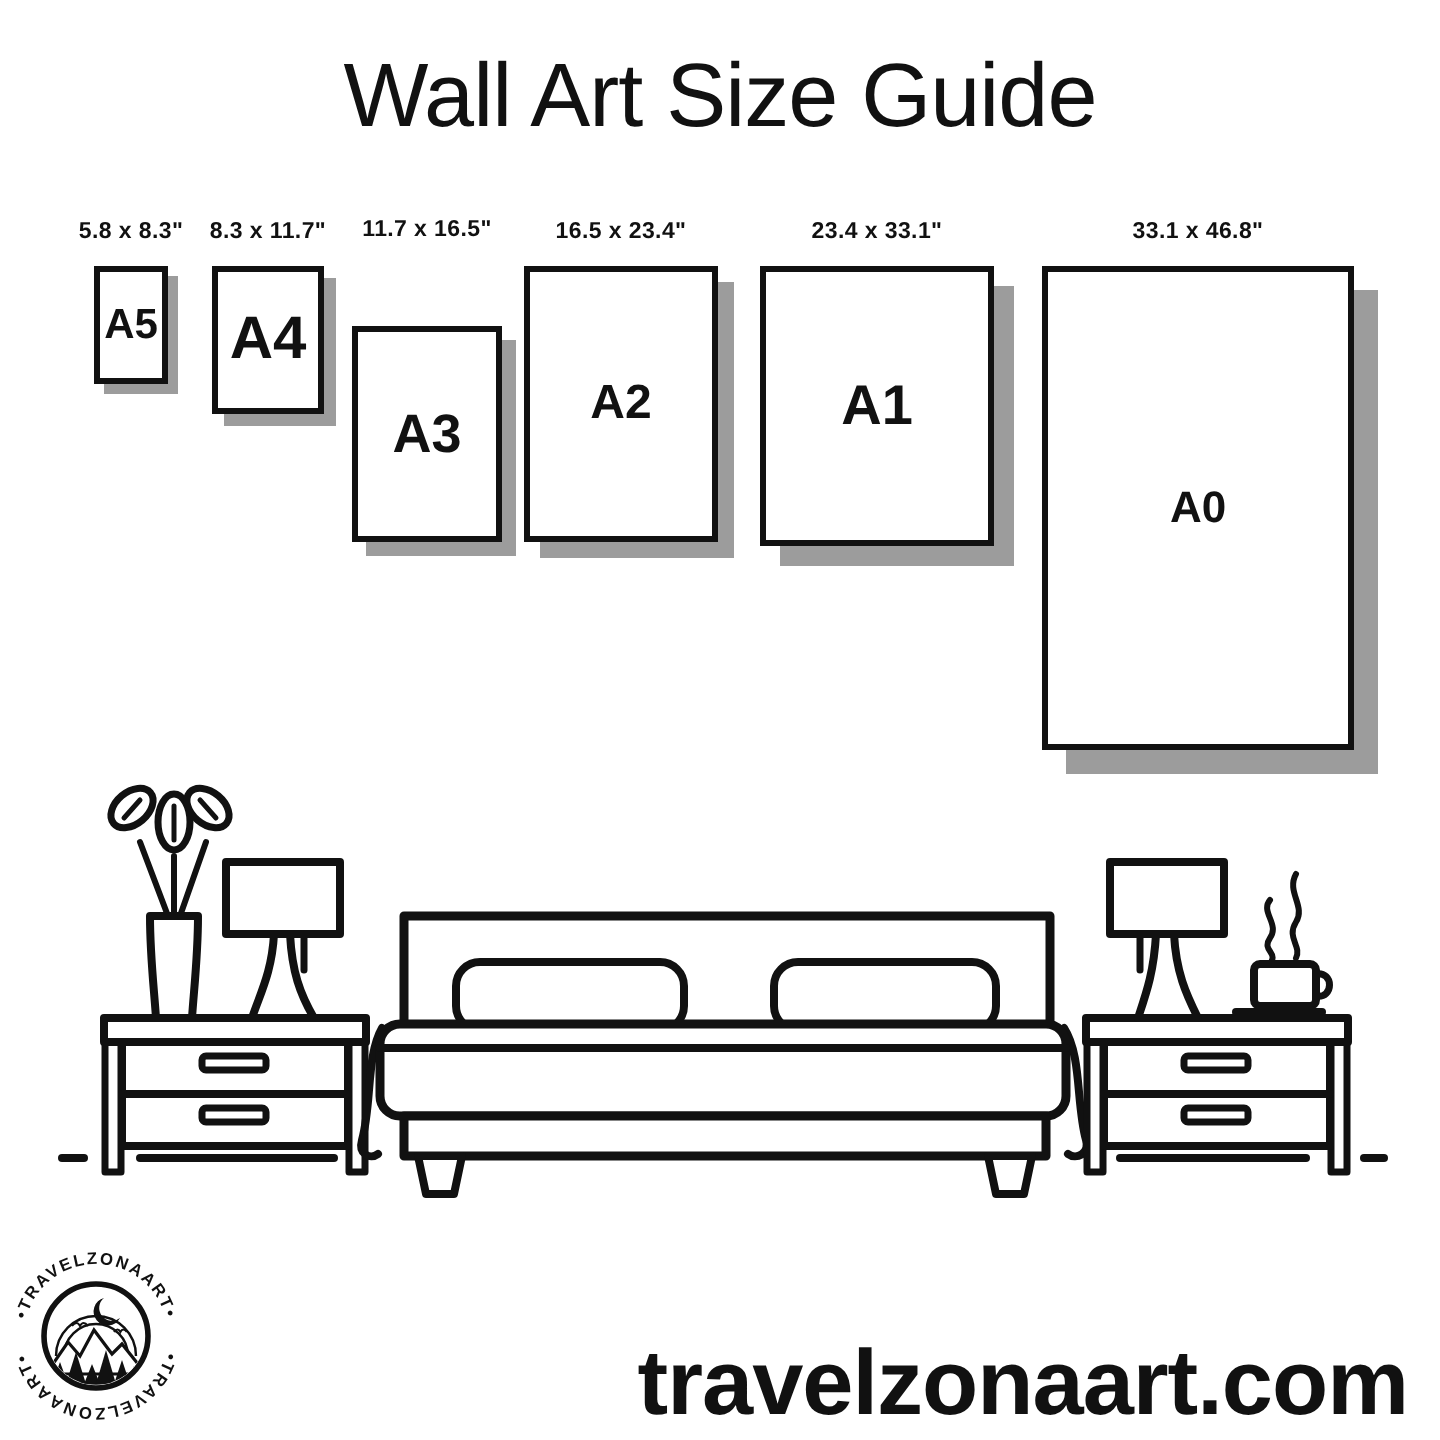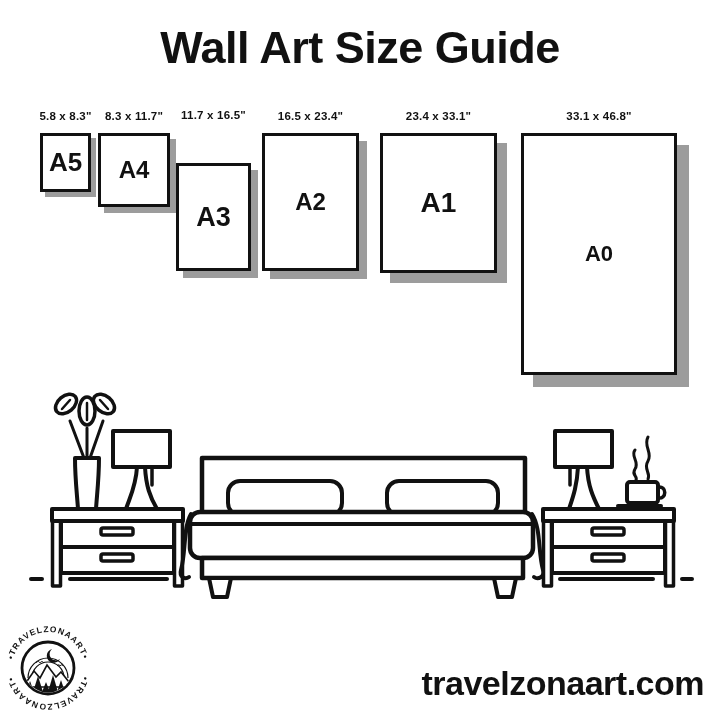--- a/index.html
+++ b/index.html
@@ -15,21 +15,21 @@
     font-family:"Liberation Sans", sans-serif;
     color:var(--ink);
     overflow:hidden;
   }
   .title{
     position:absolute;
     left:0;top:22px;width:720px;
     margin:0;
     text-align:center;
     font-size:45px;
-    font-weight:700;
+    font-weight:400;
     letter-spacing:-0.5px;
     color:var(--ink);
   }
   
   .size-box{
     position:absolute;
     top:110px;
     display:flex;flex-direction:column;align-items:center;
   }
   .size-dim{
@@ -41,23 +41,23 @@
   }
   .size-frame{
     box-sizing:border-box;
     margin-top:6px;
     background:#fff;
     border:3px solid var(--ink);
     display:flex;align-items:center;justify-content:center;
     font-weight:bold;
   }
   .s-a5{left:44px;width:43px;}
-  .s-a5 .size-frame{width:51px;height:59px;font-size:26px;box-shadow:5px 5px 0 var(--sh);}
+  .s-a5 .size-frame{width:37px;height:59px;font-size:21px;box-shadow:5px 5px 0 var(--sh);}
   .s-a4{left:104px;width:60px;}
-  .s-a4 .size-frame{width:72px;height:74px;font-size:24px;box-shadow:6px 6px 0 var(--sh);}
+  .s-a4 .size-frame{width:56px;height:74px;font-size:30px;box-shadow:6px 6px 0 var(--sh);}
   .s-a3{left:176px;width:75px;top:109px;}
   .s-a3 .size-frame{width:75px;height:108px;font-size:27px;box-shadow:7px 7px 0 var(--sh);margin-top:37px;}
   .s-a2{left:262px;width:97px;}
   .s-a2 .size-frame{width:97px;height:138px;font-size:24px;box-shadow:8px 8px 0 var(--sh);}
   .s-a1{left:380px;width:117px;}
   .s-a1 .size-frame{width:117px;height:140px;font-size:28px;box-shadow:10px 10px 0 var(--sh);}
   .s-a0{left:521px;width:156px;}
   .s-a0 .size-frame{width:156px;height:242px;font-size:22px;box-shadow:12px 12px 0 var(--sh);}
 
   
@@ -74,21 +74,21 @@
     font-family:"Liberation Sans", sans-serif;
     font-weight:bold;
     font-size:8.4px;
     letter-spacing:1.1px;
     fill:var(--ink);
   }
 
   .website{
     position:absolute;
     right:16px;top:664px;
-    font-size:34px;
+    font-size:46px;
     font-weight:800;
     letter-spacing:-0.5px;
     color:var(--ink);
     white-space:nowrap;
   }
 </style>
 </head>
 <body>
 
 <div class="canvas">

